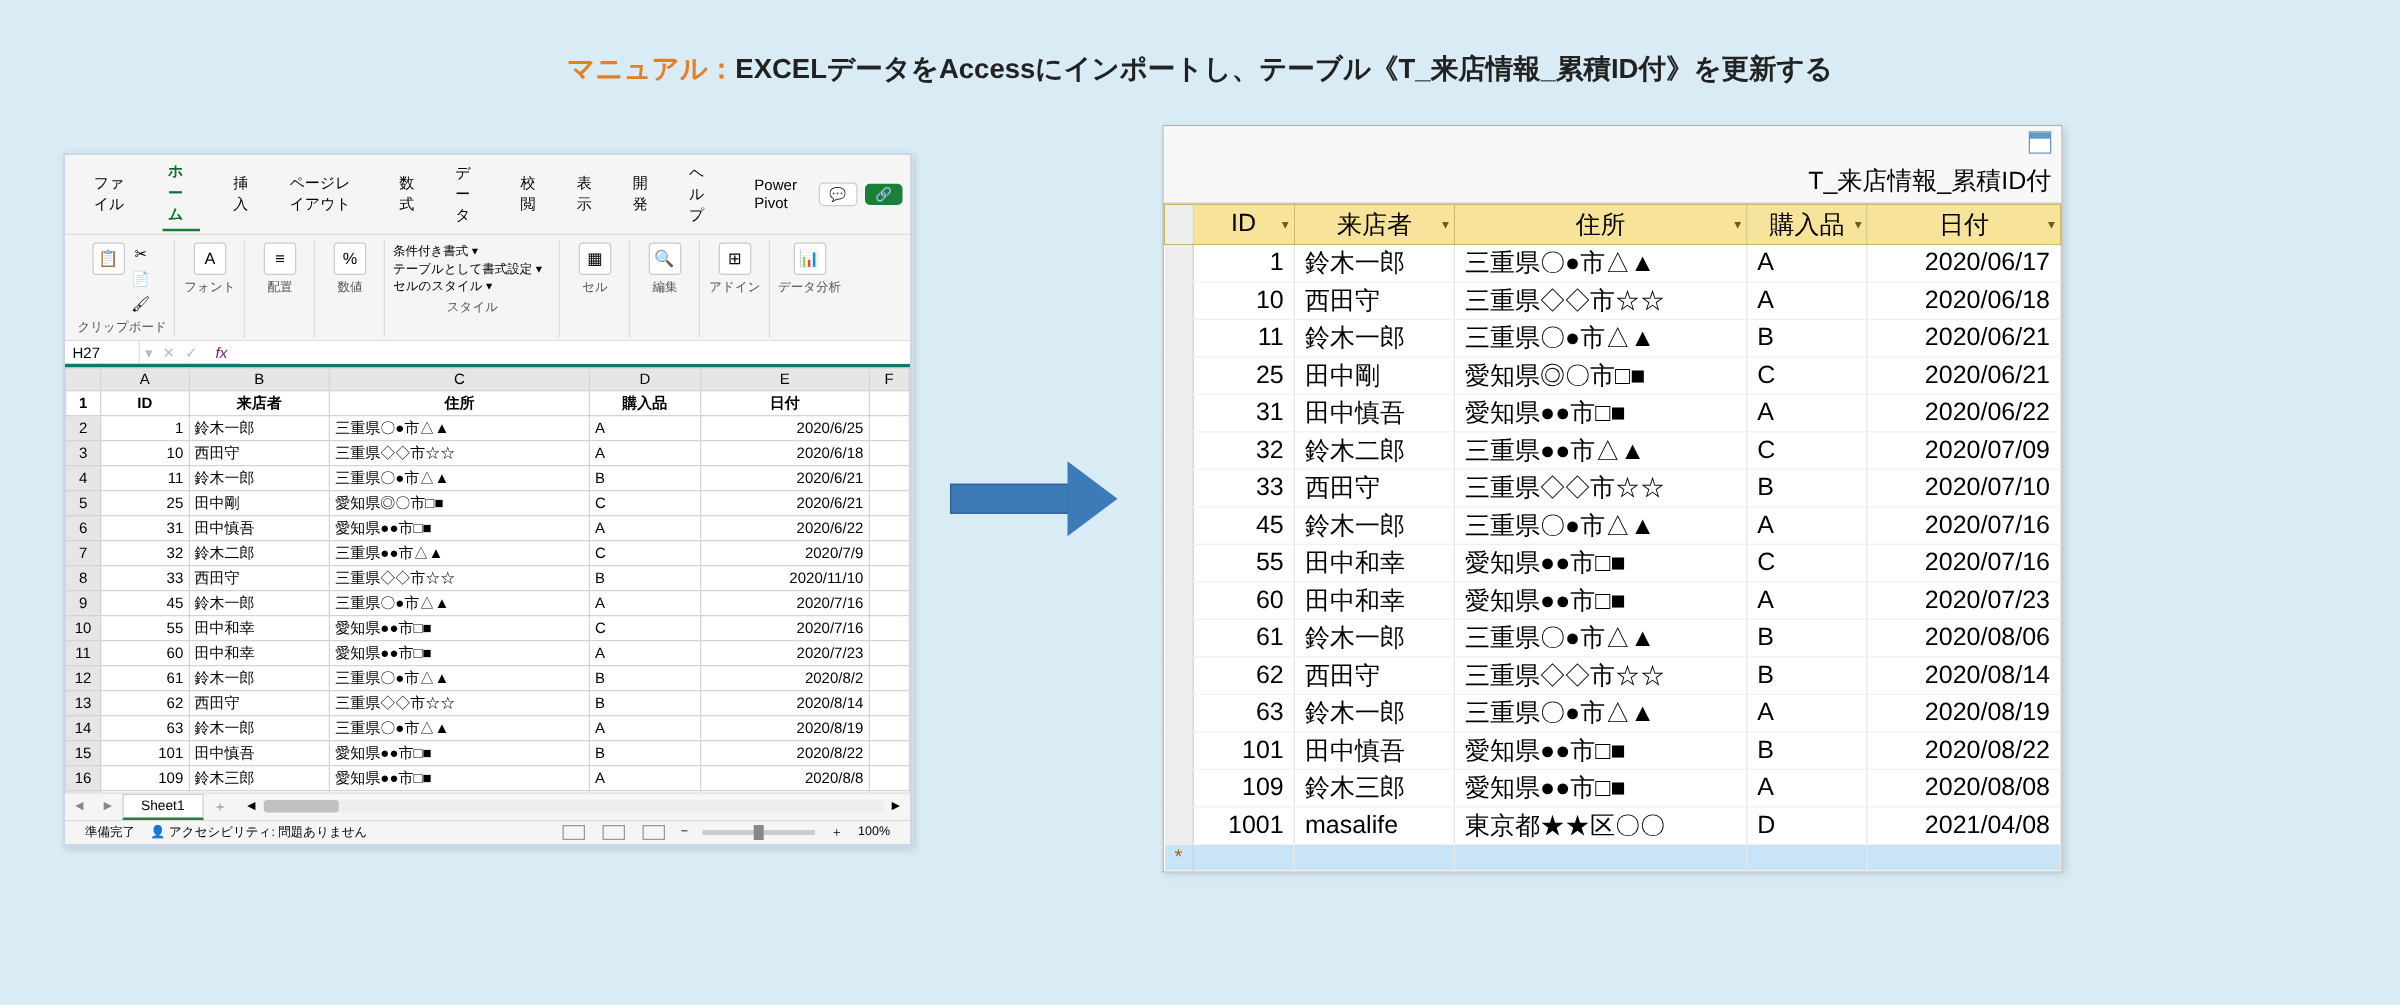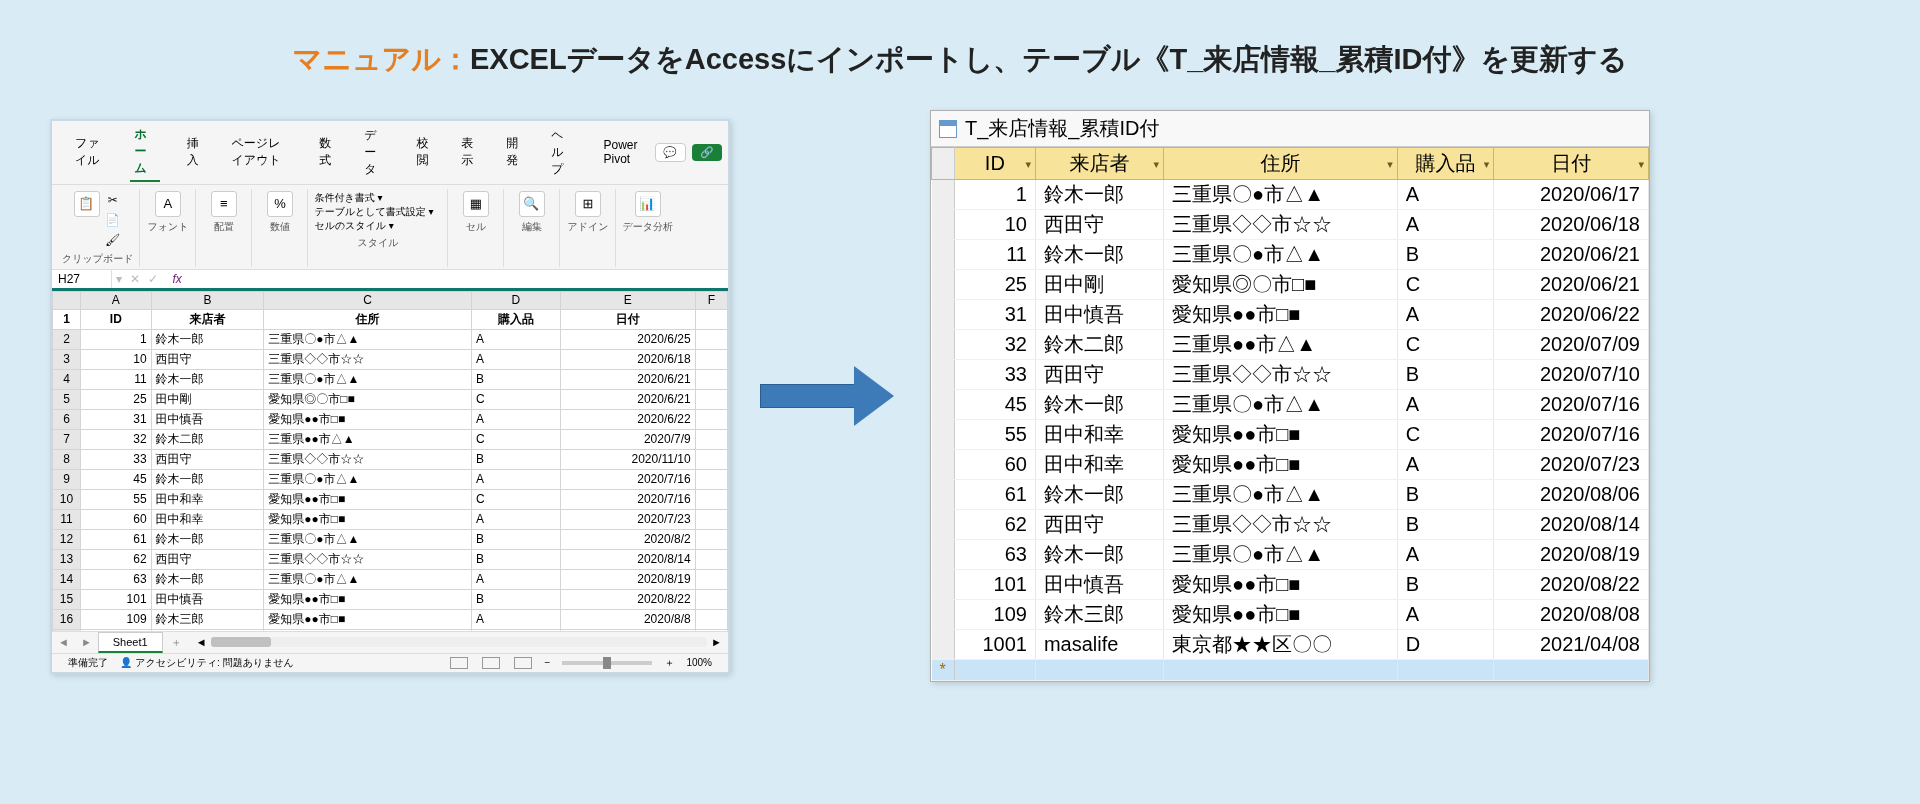--- a/index.html
+++ b/index.html
@@ -1,18 +1,18 @@
 <!DOCTYPE html>
 <html><head>
 <meta charset="utf-8">
 <style>
   * { margin: 0; padding: 0; box-sizing: border-box; }
   body { background: #d9ecf5; font-family: "Meiryo", "Yu Gothic", sans-serif; width: 1920px; height: 804px; position: relative; }
   .page { background: #d9ecf5; border-radius: 40px; margin: 10px 20px; padding: 20px 30px; height: 780px; position: relative; }
-  .title { text-align: center; font-size: 29px; font-weight: bold; color: #222; margin-top: 10px; margin-bottom: 30px; }
+  .title { text-align: center; font-size: 22px; font-weight: bold; color: #222; margin-top: 10px; margin-bottom: 30px; }
   .title .pre { color: #e67e22; font-weight: bold; }
   .content { display: flex; align-items: center; gap: 30px; }
 
   
   .excel { width: 680px; border: 2px solid #c9d7e6; background: #fff; font-size: 12px; box-shadow: 2px 2px 6px rgba(0,0,0,.15); }
   .ribbon-tabs { background: #f5f5f5; display: flex; align-items: center; padding: 2px 6px; border-bottom: 1px solid #ddd; font-size: 12px; gap: 10px; }
   .ribbon-tabs .tab { padding: 3px 4px; cursor: pointer; margin-left: 13px; }
   .ribbon-tabs .tab.active { border-bottom: 2px solid #1a7f37; color: #0b6e2e; font-weight: bold; }
   .ribbon-right { margin-left: auto; display: flex; gap: 6px; align-items: center; }
   .ribbon-btn { border: 1px solid #ccc; border-radius: 4px; padding: 2px 8px; font-size: 11px; background: #fff; }
@@ -55,21 +55,21 @@
   .zoom-slider { width: 90px; height: 4px; background: #ccc; position: relative; }
   .zoom-slider .knob { width: 8px; height: 12px; background: #888; position: absolute; left: 45%; top: -4px; }
 
   
   .arrow { width: 140px; height: 60px; position: relative; }
   .arrow .shaft { position: absolute; left: 0; top: 18px; width: 95px; height: 24px; background: #3d7ab8; border: 1px solid #2b5d8e; }
   .arrow .head { position: absolute; left: 94px; top: 0; width: 0; height: 0; border-top: 30px solid transparent; border-bottom: 30px solid transparent; border-left: 40px solid #3d7ab8; }
 
   
   .access { width: 720px; border: 1px solid #b0b0b0; background: #fff; box-shadow: 2px 2px 6px rgba(0,0,0,.15); }
-  .access-title { display: flex; align-items: center; padding: 4px 8px; background: #f8f8f8; border-bottom: 1px solid #ccc; font-size: 20px; gap: 8px; }
+  .access-title { display: flex; align-items: flex-end; padding: 4px 8px; background: #f8f8f8; border-bottom: 1px solid #ccc; font-size: 20px; gap: 8px; flex-direction: column; }
   .tbl-ico { width: 18px; height: 18px; background: linear-gradient(#fff,#fff); border: 1px solid #6699cc; position: relative; }
   .tbl-ico::before { content: ""; position: absolute; top: 0; left: 0; right: 0; height: 5px; background: #6699cc; }
   .access-grid { width: 100%; border-collapse: collapse; font-size: 20px; }
   .access-grid th { background: #f7e39a; border: 1px solid #c9b86a; padding: 2px 6px; font-weight: normal; position: relative; text-align: center; }
   .access-grid th .dd { position: absolute; right: 4px; top: 50%; transform: translateY(-50%); font-size: 11px; color: #6b5d20; }
   .access-grid td { border-right: 1px solid #e6e6e6; border-bottom: 1px solid #f0f0f0; padding: 1px 8px; white-space: nowrap; }
   .access-grid td.num { text-align: right; }
   .access-grid td.r { text-align: right; }
   .access-grid .rowsel { width: 18px; background: #eee; border-right: 1px solid #ccc; }
   .access-grid .rowsel.new { color: #aa6600; text-align: center; font-size: 16px; background: #c9e3f7; }

